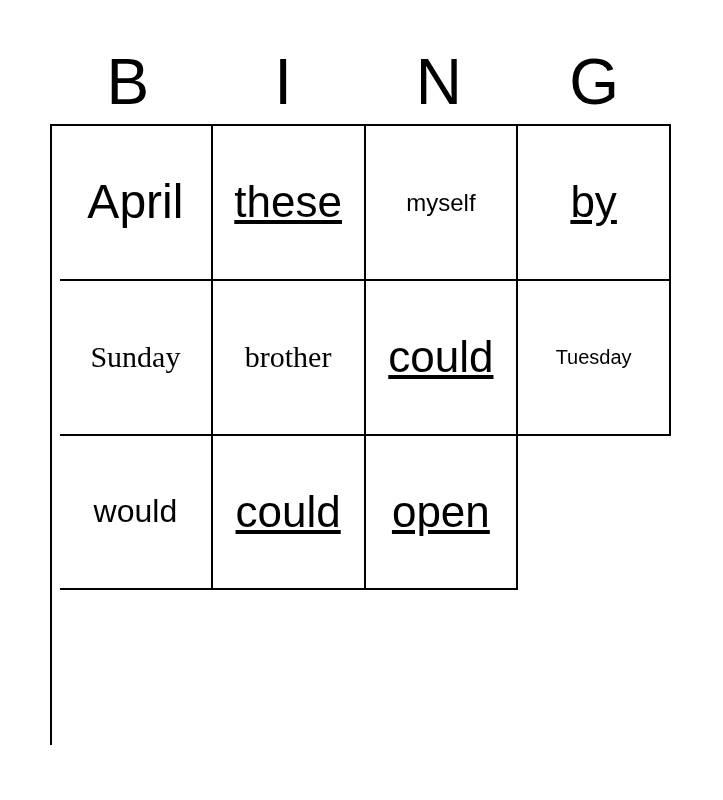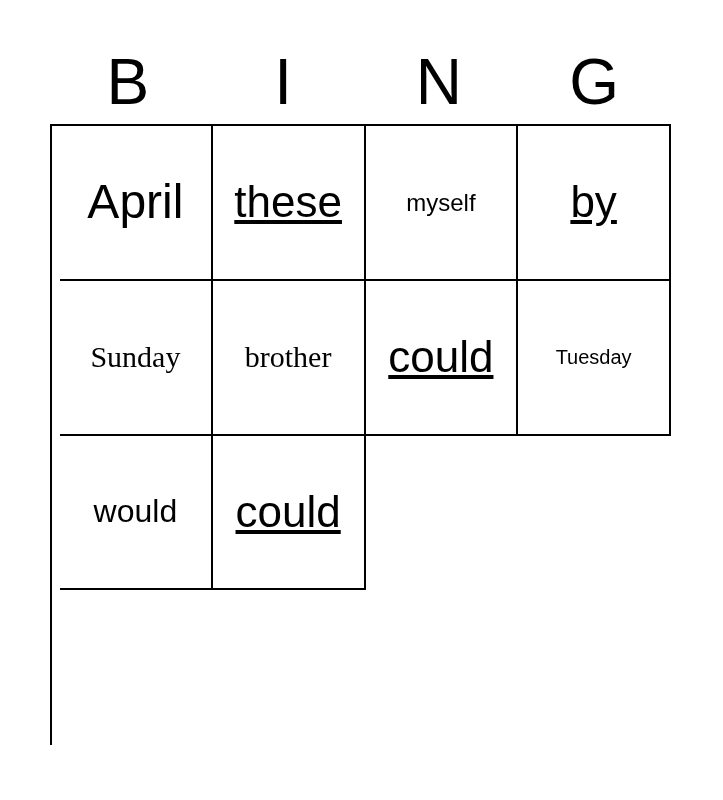--- a/index.html
+++ b/index.html
@@ -116,15 +116,18 @@
     <div class="cell">
         <span class="fs-28">Tuesday</span>
       </div>
     <div class="cell">
         <span class="fs-40">would</span>
       </div>
 
     <div class="cell">
         <span class="fs-44">could</span>
       </div>
+    <div class="cell">
+        <span class="fs-44">open</span>
+      </div>
 
   </div>
 </div>
 
 </body></html>

